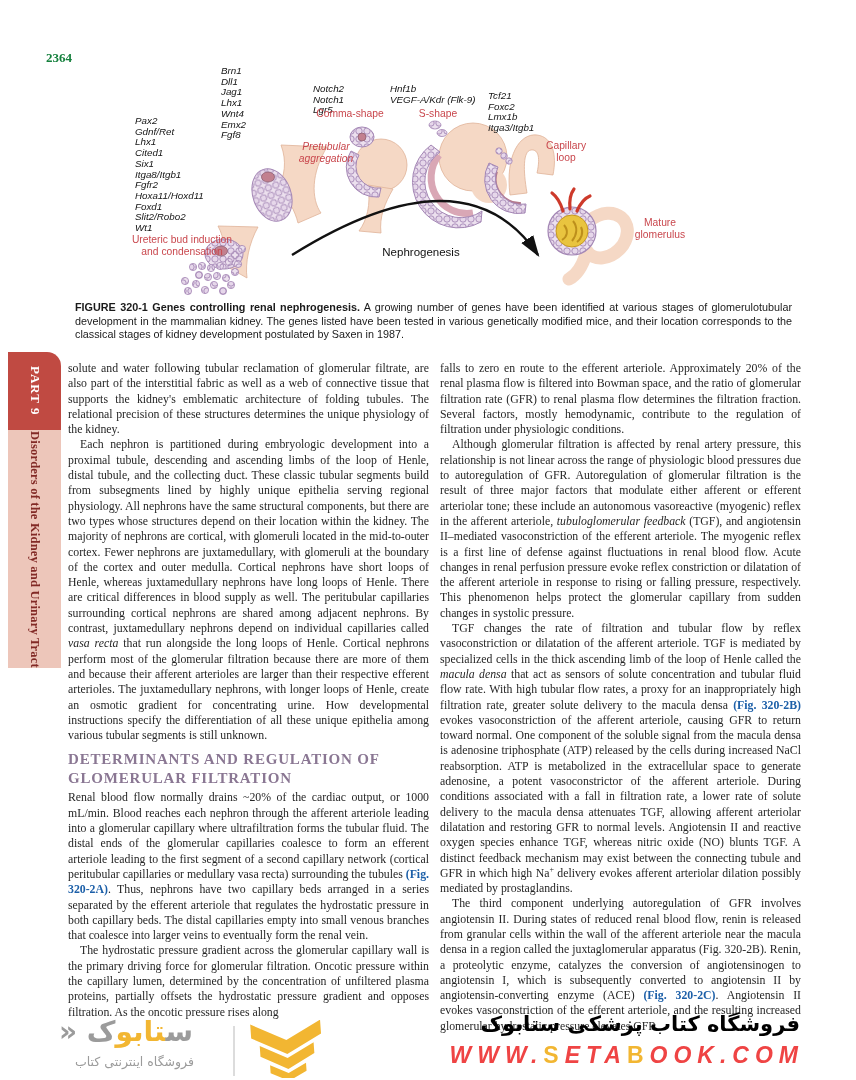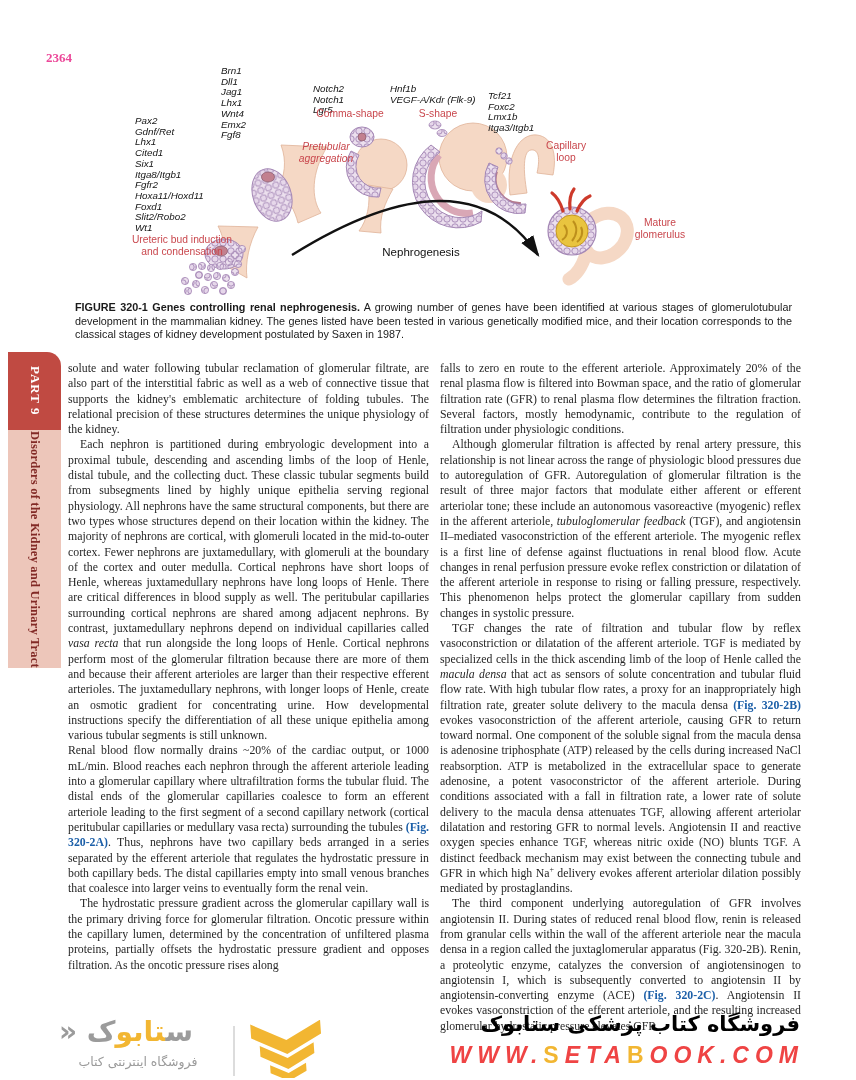--- a/index.html
+++ b/index.html
@@ -1,21 +1,21 @@
 <!DOCTYPE html>
 <html><head>
 <meta charset="utf-8">
 <style>
   html,body{margin:0;padding:0;}
   body{
     width:856px;height:1080px;position:relative;background:#ffffff;
     font-family:"Liberation Serif",serif;color:#262626;overflow:hidden;
   }
   
-  .page-number{position:absolute;left:46px;top:50px;font:bold 13px "Liberation Serif",serif;color:#ec4899;text-align:center;}
+  .page-number{position:absolute;left:46px;top:50px;font:bold 13px "Liberation Serif",serif;color:#15803d;text-align:center;}
 
   
   .figure{position:absolute;left:75px;top:55px;width:725px;height:248px;}
   .figure svg.art{position:absolute;left:0;top:0;width:725px;height:248px;}
   .genes{
     position:absolute;font:italic 9.8px/10.7px "Liberation Sans",sans-serif;
     color:#141414;white-space:pre-line;
   }
   .g1{left:60px;top:61px;}
   .g2{left:146px;top:11px;}
@@ -79,21 +79,21 @@
   .col span.sup{vertical-align:super;font-size:8px;line-height:0;}
 
   
   .brand{
     position:absolute;left:75px;top:1016px;width:118px;direction:rtl;text-align:left;
     font:bold 28px/32px "DejaVu Sans",sans-serif;white-space:nowrap;
   }
   .brand .seg-gray{color:#9b9b9b;}
   .brand .seg-accent{color:#f2b632;}
   .brand-tagline{
-    position:absolute;left:62px;top:1054px;width:152px;direction:rtl;text-align:center;
+    position:absolute;left:75px;top:1054px;width:152px;direction:rtl;text-align:left;
     font:12.5px "DejaVu Sans",sans-serif;color:#9b9b9b;white-space:nowrap;
   }
   .footer-divider{position:absolute;left:233px;top:1026px;width:2px;height:50px;background:#dcdcdc;}
   .chevron-emblem{position:absolute;left:246px;top:1020px;width:82px;height:58px;}
   .store-tagline{
     position:absolute;right:56px;top:1012px;direction:rtl;
     font:bold 21px "DejaVu Sans",sans-serif;color:#000000;white-space:nowrap;
   }
   .site-url{
     position:absolute;right:52px;top:1042px;
@@ -242,20 +242,21 @@
 <div class="part-tab">
   <span>PART 9</span>
 </div>
 <div class="section-tab">
   <span>Disorders of the Kidney and Urinary Tract</span>
 </div>
 
 <div class="col col-left">
     <p><span>solute and water following tubular reclamation of glomerular filtrate, are also part of the interstitial fabric as well as a web of connective tissue that supports the kidney's emblematic architecture of folding tubules. The relational precision of these structures determines the unique physiology of the kidney.</span></p>
     <p class="indent"><span>Each nephron is partitioned during embryologic development into a proximal tubule, descending and ascending limbs of the loop of Henle, distal tubule, and the collecting duct. These classic tubular segments build from subsegments lined by highly unique epithelia serving regional physiology. All nephrons have the same structural components, but there are two types whose structures depend on their location within the kidney. The majority of nephrons are cortical, with glomeruli located in the mid-to-outer cortex. Fewer nephrons are juxtamedullary, with glomeruli at the boundary of the cortex and outer medulla. Cortical nephrons have short loops of Henle, whereas juxtamedullary nephrons have long loops of Henle. There are critical differences in blood supply as well. The peritubular capillaries surrounding cortical nephrons are shared among adjacent nephrons. By contrast, juxtamedullary nephrons depend on individual capillaries called </span><span class="i">vasa recta</span><span> that run alongside the long loops of Henle. Cortical nephrons perform most of the glomerular filtration because there are more of them and because their afferent arterioles are larger than their respective efferent arterioles. The juxtamedullary nephrons, with longer loops of Henle, create an osmotic gradient for concentrating urine. How developmental instructions specify the differentiation of all these unique epithelia among various tubular segments is still unknown.</span></p>
+    <div class="h2">DETERMINANTS AND REGULATION OF GLOMERULAR FILTRATION</div>
     <p><span>Renal blood flow normally drains ~20% of the cardiac output, or 1000 mL/min. Blood reaches each nephron through the afferent arteriole leading into a glomerular capillary where ultrafiltration forms the tubular fluid. The distal ends of the glomerular capillaries coalesce to form an efferent arteriole leading to the first segment of a second capillary network (cortical peritubular capillaries or medullary vasa recta) surrounding the tubules </span><span class="link">(Fig. 320-2A)</span><span>. Thus, nephrons have two capillary beds arranged in a series separated by the efferent arteriole that regulates the hydrostatic pressure in both capillary beds. The distal capillaries empty into small venous branches that coalesce into larger veins to eventually form the renal vein.</span></p>
     <p class="indent"><span>The hydrostatic pressure gradient across the glomerular capillary wall is the primary driving force for glomerular filtration. Oncotic pressure within the capillary lumen, determined by the concentration of unfiltered plasma proteins, partially offsets the hydrostatic pressure gradient and opposes filtration. As the oncotic pressure rises along</span></p>
   </div>
 <div class="col col-right">
     <p><span>falls to zero en route to the efferent arteriole. Approximately 20% of the renal plasma flow is filtered into Bowman space, and the ratio of glomerular filtration rate (GFR) to renal plasma flow determines the filtration fraction. Several factors, mostly hemodynamic, contribute to the regulation of filtration under physiologic conditions.</span></p>
     <p class="indent"><span>Although glomerular filtration is affected by renal artery pressure, this relationship is not linear across the range of physiologic blood pressures due to autoregulation of GFR. Autoregulation of glomerular filtration is the result of three major factors that modulate either afferent or efferent arteriolar tone; these include an autonomous vasoreactive (myogenic) reflex in the afferent arteriole, </span><span class="i">tubuloglomerular feedback</span><span> (TGF), and angiotensin II–mediated vasoconstriction of the efferent arteriole. The myogenic reflex is a first line of defense against fluctuations in renal blood flow. Acute changes in renal perfusion pressure evoke reflex constriction or dilatation of the afferent arteriole in response to rising or falling pressure, respectively. This phenomenon helps protect the glomerular capillary from sudden changes in systolic pressure.</span></p>
     <p class="indent"><span>TGF changes the rate of filtration and tubular flow by reflex vasoconstriction or dilatation of the afferent arteriole. TGF is mediated by specialized cells in the thick ascending limb of the loop of Henle called the </span><span class="i">macula densa</span><span> that act as sensors of solute concentration and tubular fluid flow rate. With high tubular flow rates, a proxy for an inappropriately high filtration rate, greater solute delivery to the macula densa </span><span class="link">(Fig. 320-2B)</span><span> evokes vasoconstriction of the afferent arteriole, causing GFR to return toward normal. One component of the soluble signal from the macula densa is adenosine triphosphate (ATP) released by the cells during increased NaCl reabsorption. ATP is metabolized in the extracellular space to generate adenosine, a potent vasoconstrictor of the afferent arteriole. During conditions associated with a fall in filtration rate, a lower rate of solute delivery to the macula densa attenuates TGF, allowing afferent arteriolar dilatation and restoring GFR to normal levels. Angiotensin II and reactive oxygen species enhance TGF, whereas nitric oxide (NO) blunts TGF. A distinct feedback mechanism may exist between the connecting tubule and GFR in which high Na</span><span class="sup">+</span><span> delivery evokes afferent arteriolar dilation possibly mediated by prostaglandins.</span></p>
     <p class="indent"><span>The third component underlying autoregulation of GFR involves angiotensin II. During states of reduced renal blood flow, renin is released from granular cells within the wall of the afferent arteriole near the macula densa in a region called the juxtaglomerular apparatus (Fig. 320-2B). Renin, a proteolytic enzyme, catalyzes the conversion of angiotensinogen to angiotensin I, which is subsequently converted to angiotensin II by angiotensin-converting enzyme (ACE) </span><span class="link">(Fig. 320-2C)</span><span>. Angiotensin II evokes vasoconstriction of the efferent arteriole, and the resulting increased glomerular hydrostatic pressure elevates GFR</span></p>
   </div>
 

